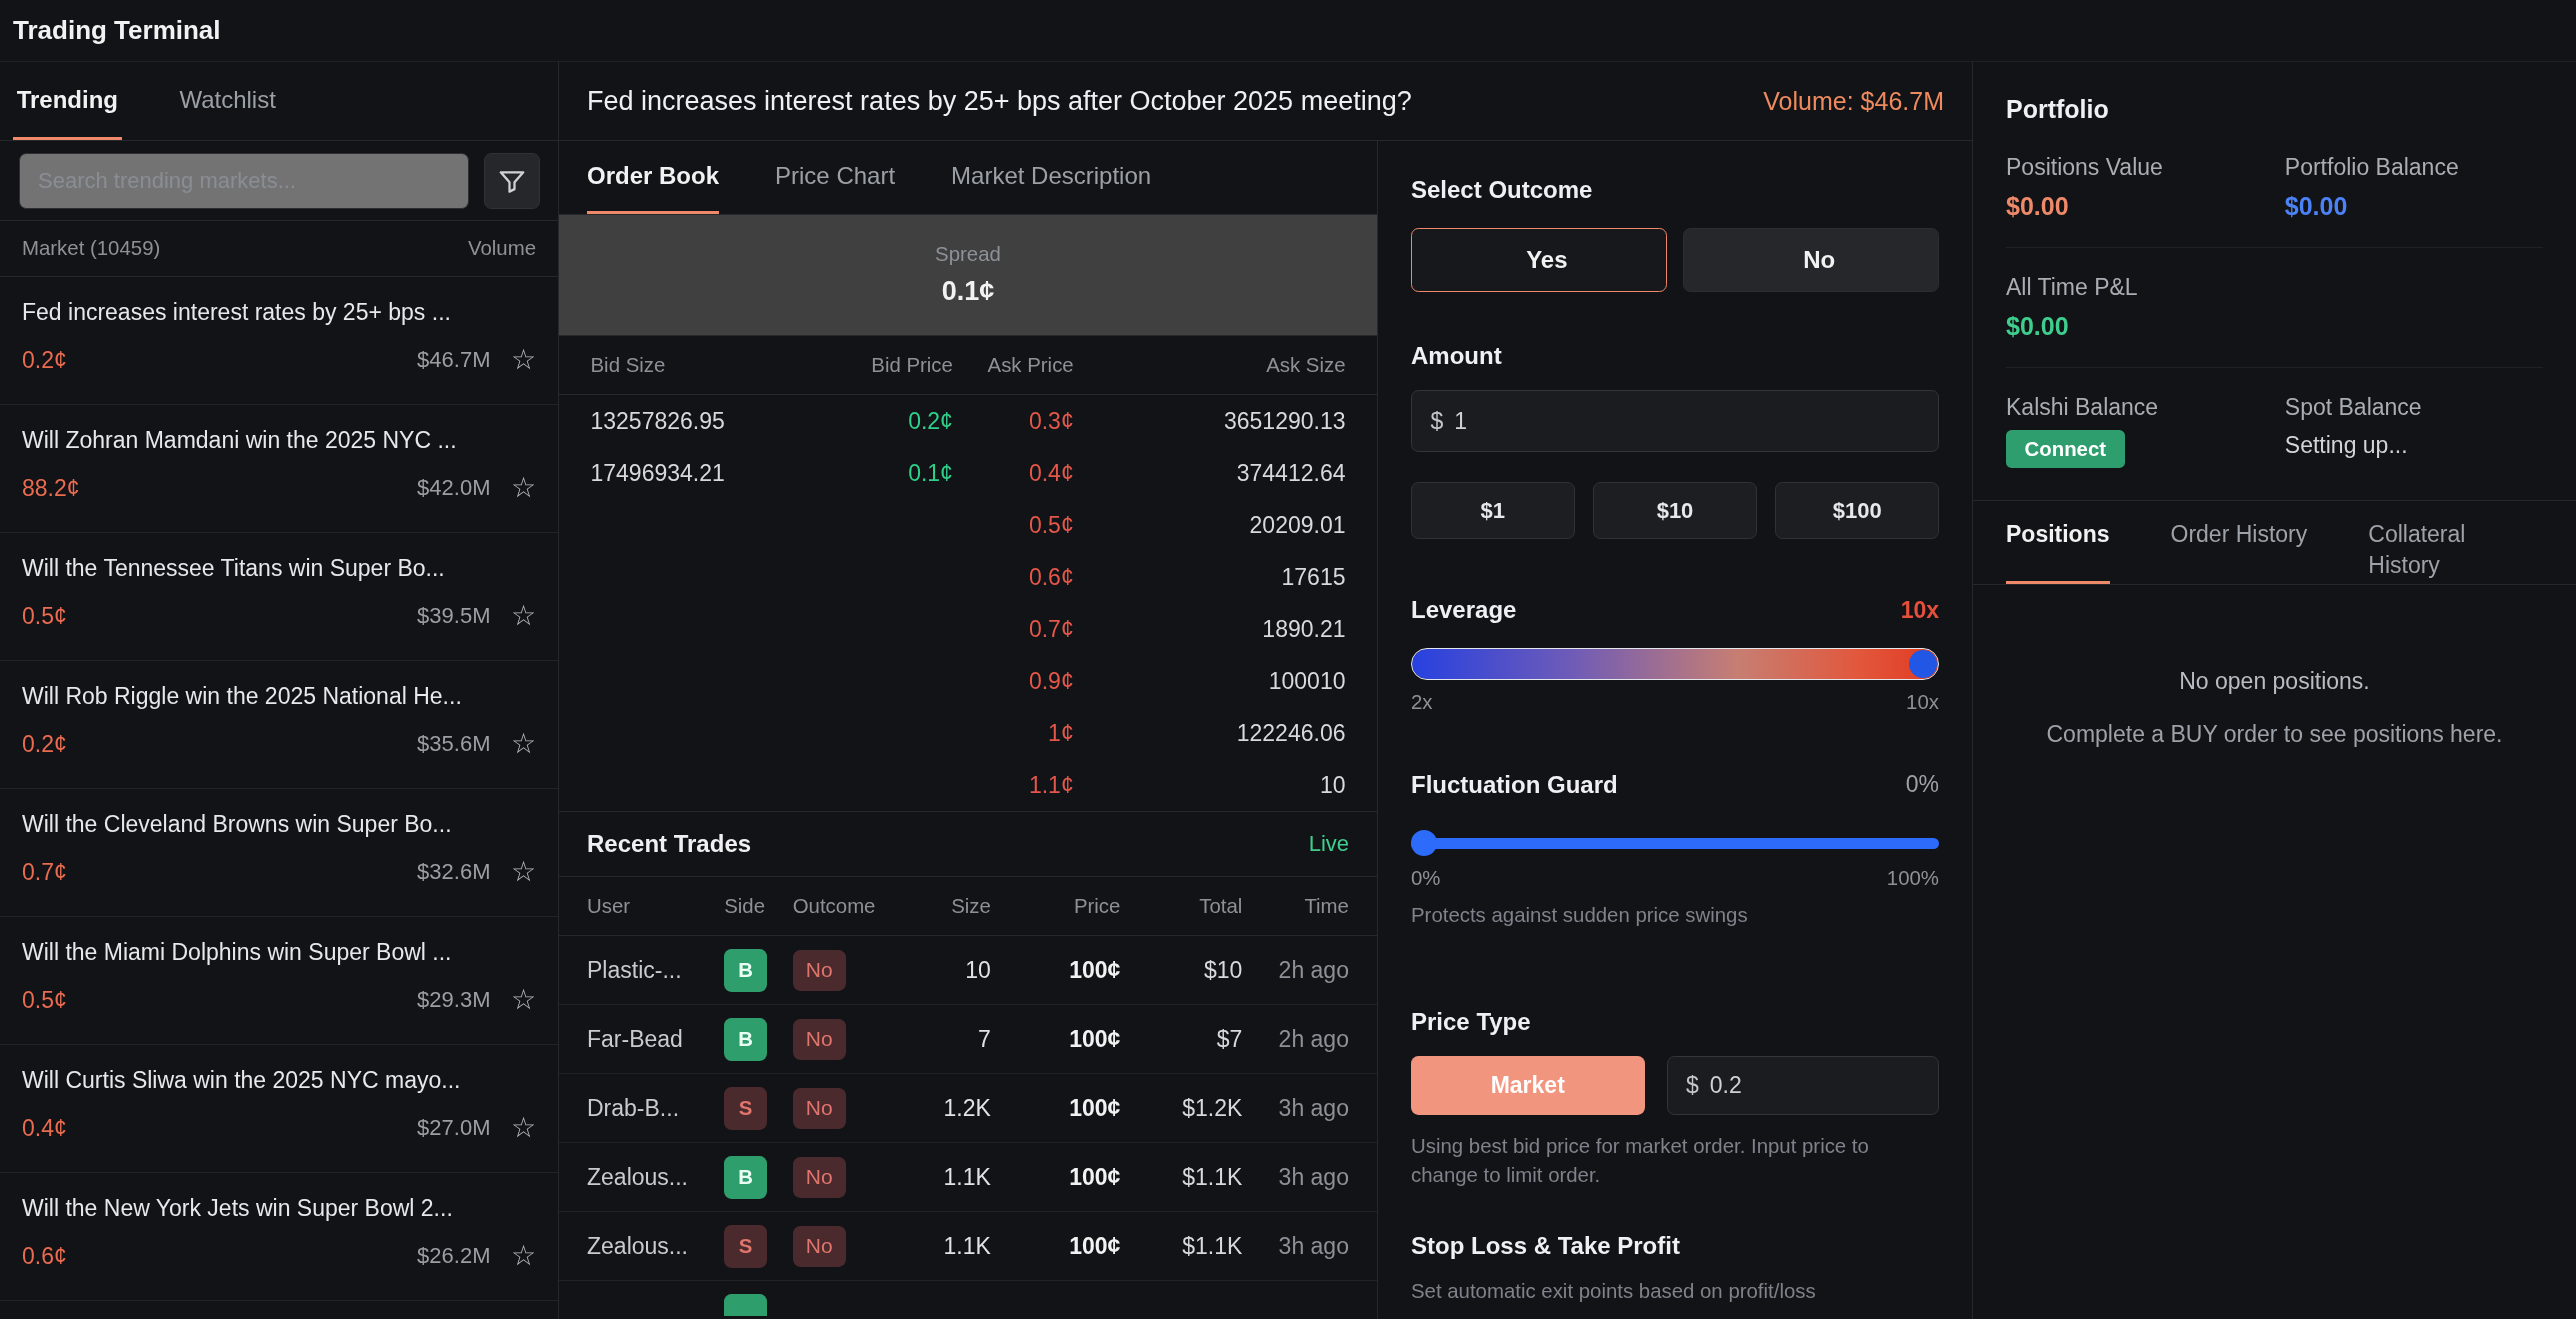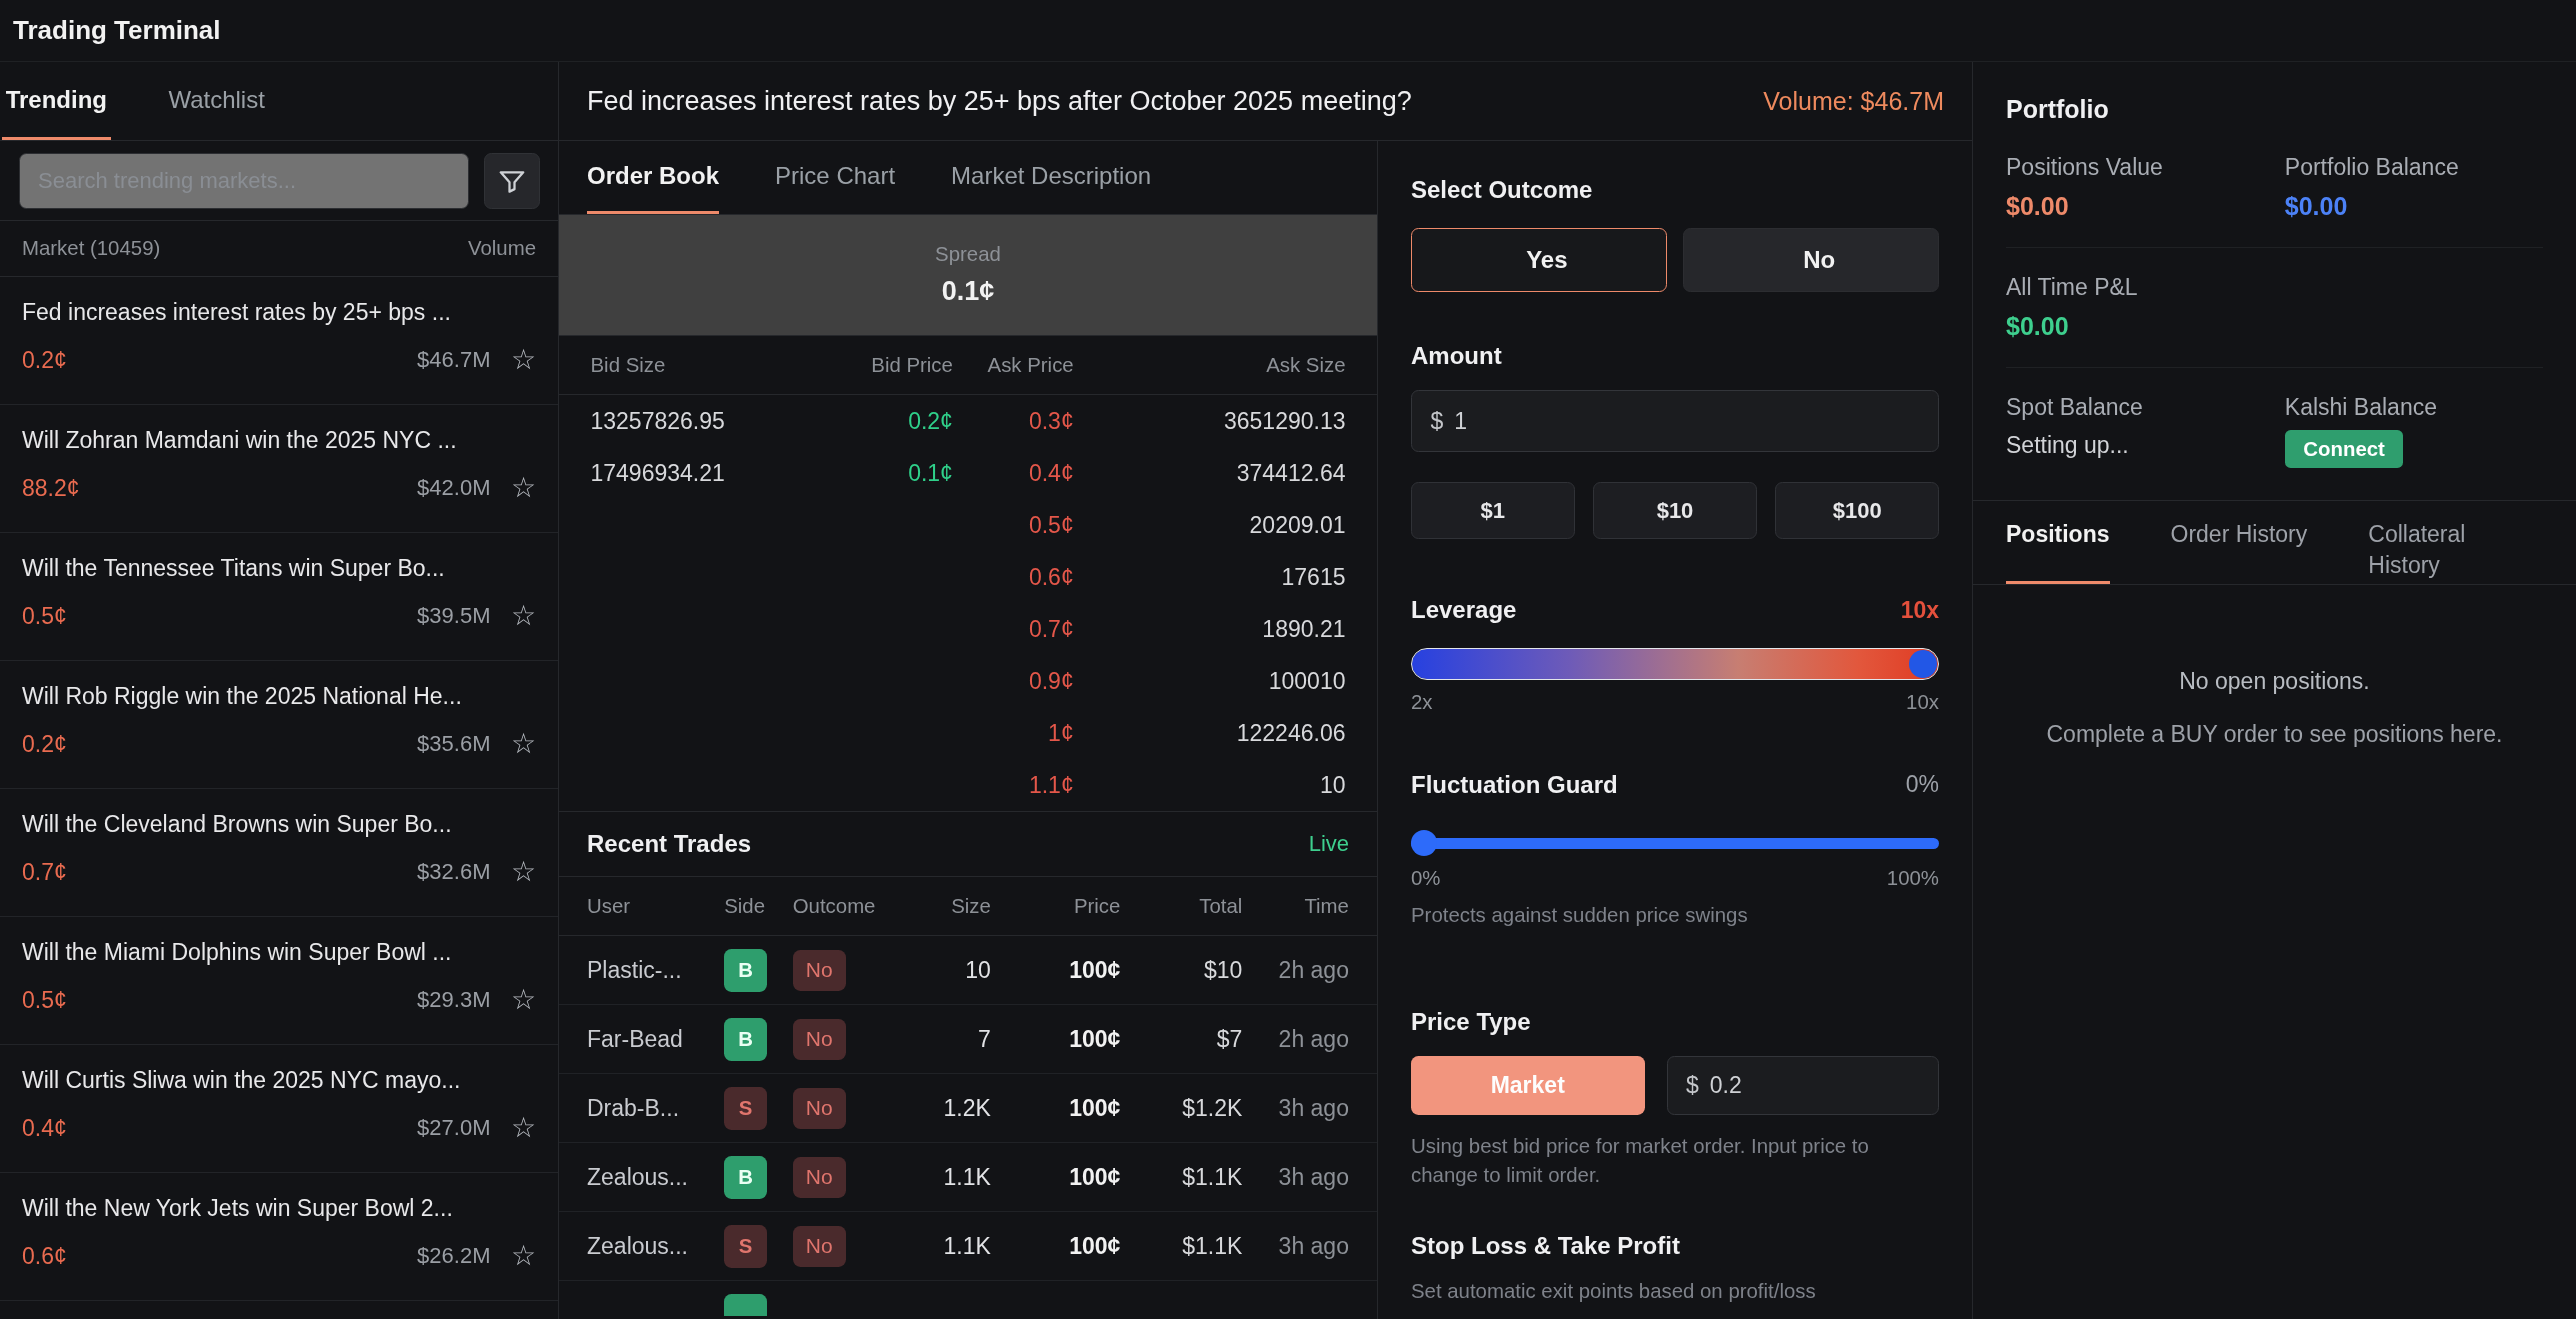--- a/index.html
+++ b/index.html
@@ -9,21 +9,21 @@
     font-family:"Liberation Sans", sans-serif; font-size:23px;
   }
   .topbar { height:62px; display:flex; align-items:center; padding-left:13px;
     border-bottom:0.9px solid #1f2124; background:#121316; }
   .app-title { font-size:26px; font-weight:bold; color:#f2f2f2; }
 
   .main { display:flex; height:1257px; }
 
   
   .sidebar { width:559px; flex:0 0 559px; border-right:0.9px solid #26282c; display:flex; flex-direction:column; overflow:hidden; }
-  .side-tabs { display:flex; align-items:stretch; height:79px; border-bottom:0.9px solid #26282c; padding-left:2px; }
+  .side-tabs { display:flex; align-items:stretch; height:79px; border-bottom:0.9px solid #26282c; padding-left:13px; }
   .side-tab { display:flex; align-items:center; font-size:24px; color:#9aa0a6; margin-right:54px; cursor:pointer; border-bottom:3.7px solid transparent; padding:0 3.7px; }
   .side-tab.active { color:#f2f2f2; font-weight:600; border-bottom-color:#ee8a6a; }
   .search-row { display:flex; align-items:center; padding:11px 18.5px; height:79px; }
   .search-input { flex:1; height:56px; background:#737373; border:0.9px solid #2c2e32; border-radius:7.4px;
     color:#e6e6e6; font-size:22px; padding:0 18.5px; font-family:"Liberation Sans",sans-serif; outline:none; }
   .search-input::placeholder { color:#8a8e94; }
   .filter-btn { width:56px; height:56px; margin-left:15px; background:#26272b; border:0.9px solid #303236;
     border-radius:7.4px; display:flex; align-items:center; justify-content:center; cursor:pointer; }
   .list-header { height:57px; display:flex; align-items:center; justify-content:space-between;
     padding:0 22px; color:#8d9197; font-size:20.4px; border-top:0.9px solid #26282c; border-bottom:0.9px solid #26282c; }
@@ -464,26 +464,26 @@
 
       <div>
         <div class="pf-label">All Time P&amp;L</div>
         <div class="pf-value val-green">$0.00</div>
       </div>
 
       <div class="pf-divider"></div>
 
       <div class="pf-grid" style="margin-top:0;">
         <div>
+          <div class="pf-label">Kalshi Balance</div>
+          <div class="btn-connect">Connect</div>
+        </div>
+        <div>
           <div class="pf-label">Spot Balance</div>
           <div class="pf-plain">Setting up...</div>
-        </div>
-        <div>
-          <div class="pf-label">Kalshi Balance</div>
-          <div class="btn-connect">Connect</div>
         </div>
       </div>
 
     </div>
 
     <div class="pos-tabs">
       <div class="pos-tab active">Positions</div>
       <div class="pos-tab">Order History</div>
       <div class="pos-tab">Collateral History</div>
     </div>

